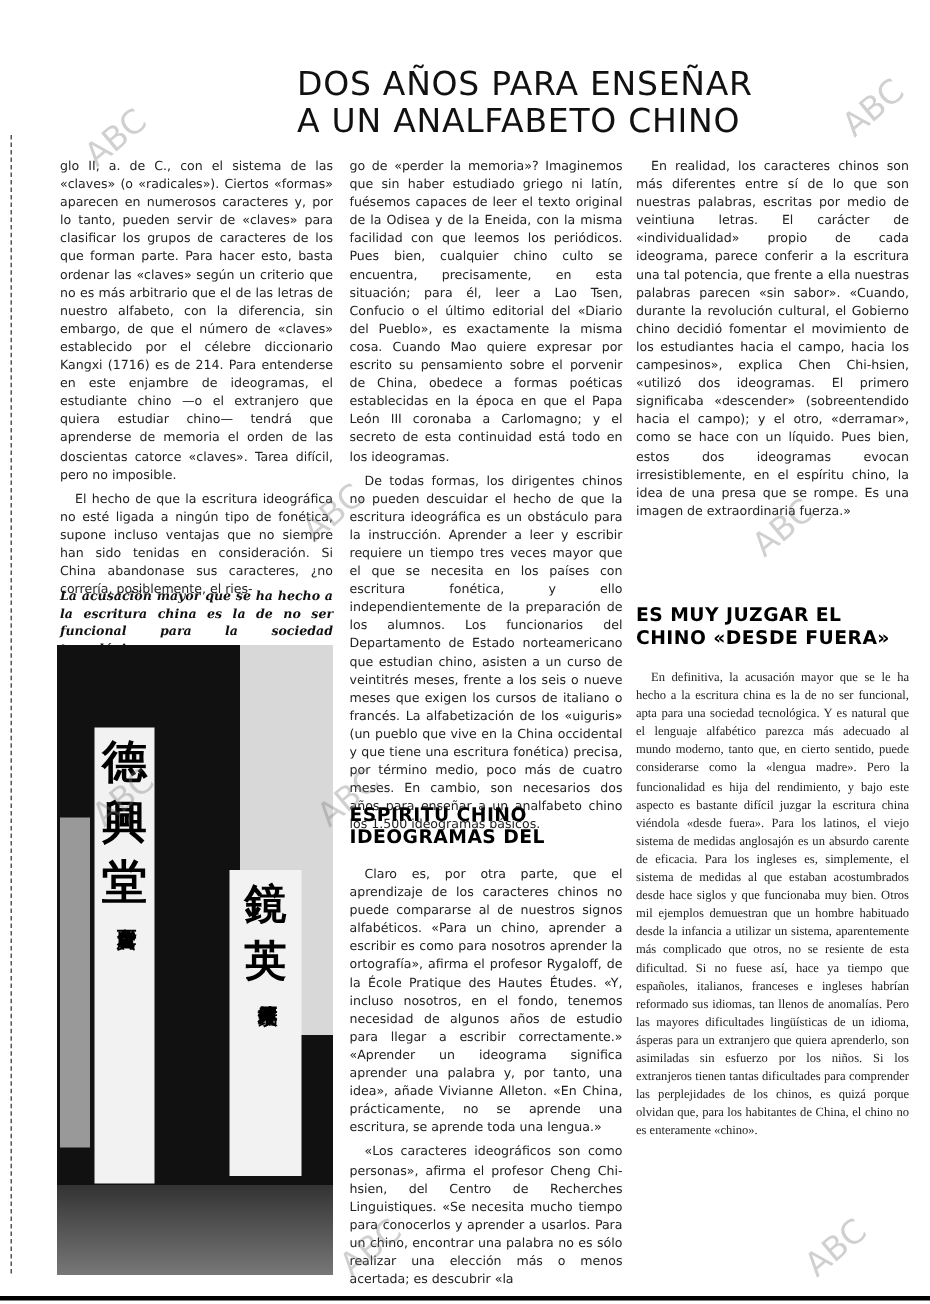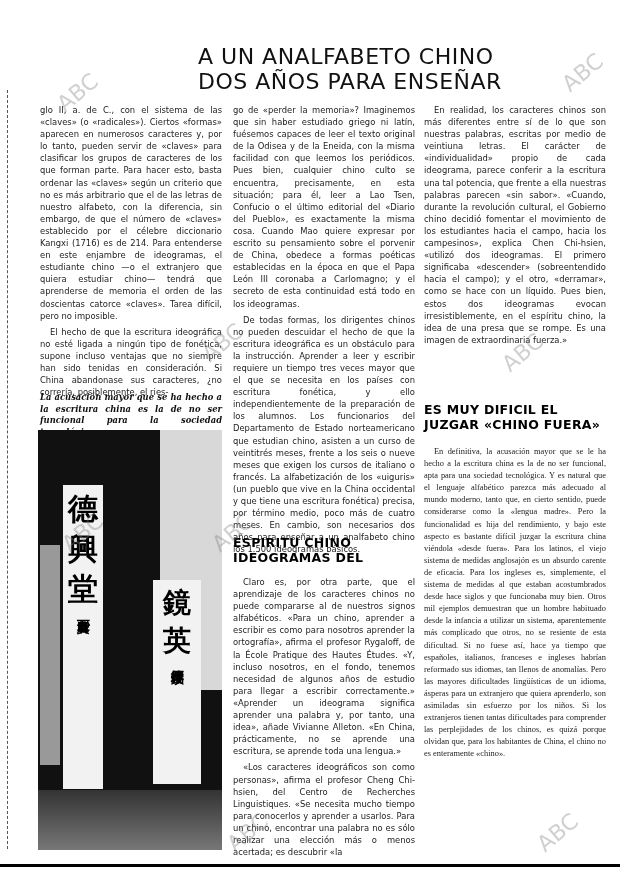--- a/index.html
+++ b/index.html
@@ -64,22 +64,22 @@
     pointer-events: none;
   }
 </style>
 </head>
 <body>
 
 <div class="page">
   <div class="left-rule"></div>
 
   <h1 class="title">
+    <div>DOS AÑOS PARA ENSEÑAR</div>
     <div>A UN ANALFABETO CHINO</div>
-    <div>DOS AÑOS PARA ENSEÑAR</div>
   </h1>
 
   <div class="col col1">
     <p class="noindent">glo II, a. de C., con el sistema de las «claves» (o «radicales»). Ciertos «formas» aparecen en numerosos caracteres y, por lo tanto, pueden servir de «claves» para clasificar los grupos de caracteres de los que forman parte. Para hacer esto, basta ordenar las «claves» según un criterio que no es más arbitrario que el de las letras de nuestro alfabeto, con la diferencia, sin embargo, de que el número de «claves» establecido por el célebre diccionario Kangxi (1716) es de 214. Para entenderse en este enjambre de ideogramas, el estudiante chino —o el extranjero que quiera estudiar chino— tendrá que aprenderse de memoria el orden de las doscientas catorce «claves». Tarea difícil, pero no imposible.</p>
     <p>El hecho de que la escritura ideográfica no esté ligada a ningún tipo de fonética, supone incluso ventajas que no siempre han sido tenidas en consideración. Si China abandonase sus caracteres, ¿no correría, posiblemente, el ries-</p>
   </div>
 
   <div class="pullquote">La acusación mayor que se ha hecho a la escritura china es la de no ser funcional para la sociedad tecnológica.</div>
 
   <div class="photo">
@@ -112,22 +112,22 @@
   <div class="col col2" style="top: 572px;">
     <p>Claro es, por otra parte, que el aprendizaje de los caracteres chinos no puede compararse al de nuestros signos alfabéticos. «Para un chino, aprender a escribir es como para nosotros aprender la ortografía», afirma el profesor Rygaloff, de la École Pratique des Hautes Études. «Y, incluso nosotros, en el fondo, tenemos necesidad de algunos años de estudio para llegar a escribir correctamente.» «Aprender un ideograma significa aprender una palabra y, por tanto, una idea», añade Vivianne Alleton. «En China, prácticamente, no se aprende una escritura, se aprende toda una lengua.»</p>
     <p>«Los caracteres ideográficos son como personas», afirma el profesor Cheng Chi-hsien, del Centro de Recherches Linguistiques. «Se necesita mucho tiempo para conocerlos y aprender a usarlos. Para un chino, encontrar una palabra no es sólo realizar una elección más o menos acertada; es descubrir «la</p>
   </div>
 
   <div class="col col3">
     <p>En realidad, los caracteres chinos son más diferentes entre sí de lo que son nuestras palabras, escritas por medio de veintiuna letras. El carácter de «individualidad» propio de cada ideograma, parece conferir a la escritura una tal potencia, que frente a ella nuestras palabras parecen «sin sabor». «Cuando, durante la revolución cultural, el Gobierno chino decidió fomentar el movimiento de los estudiantes hacia el campo, hacia los campesinos», explica Chen Chi-hsien, «utilizó dos ideogramas. El primero significaba «descender» (sobreentendido hacia el campo); y el otro, «derramar», como se hace con un líquido. Pues bien, estos dos ideogramas evocan irresistiblemente, en el espíritu chino, la idea de una presa que se rompe. Es una imagen de extraordinaria fuerza.»</p>
   </div>
 
   <h2 class="subhead sh2">
-    <div>ES MUY DIFICIL EL</div>
-    <div>JUZGAR «CHINO FUERA»</div>
+    <div>ES MUY JUZGAR EL</div>
+    <div>CHINO «DESDE FUERA»</div>
   </h2>
 
   <div class="col col3" style="top: 442px; font-family: Liberation Serif, serif;">
     <p>En definitiva, la acusación mayor que se le ha hecho a la escritura china es la de no ser funcional, apta para una sociedad tecnológica. Y es natural que el lenguaje alfabético parezca más adecuado al mundo moderno, tanto que, en cierto sentido, puede considerarse como la «lengua madre». Pero la funcionalidad es hija del rendimiento, y bajo este aspecto es bastante difícil juzgar la escritura china viéndola «desde fuera». Para los latinos, el viejo sistema de medidas anglosajón es un absurdo carente de eficacia. Para los ingleses es, simplemente, el sistema de medidas al que estaban acostumbrados desde hace siglos y que funcionaba muy bien. Otros mil ejemplos demuestran que un hombre habituado desde la infancia a utilizar un sistema, aparentemente más complicado que otros, no se resiente de esta dificultad. Si no fuese así, hace ya tiempo que españoles, italianos, franceses e ingleses habrían reformado sus idiomas, tan llenos de anomalías. Pero las mayores dificultades lingüísticas de un idioma, ásperas para un extranjero que quiera aprenderlo, son asimiladas sin esfuerzo por los niños. Si los extranjeros tienen tantas dificultades para comprender las perplejidades de los chinos, es quizá porque olvidan que, para los habitantes de China, el chino no es enteramente «chino».</p>
   </div>
 
   <div class="byline">Denis BRUYERE</div>
 
   <div class="bottom-bar"></div>
 

